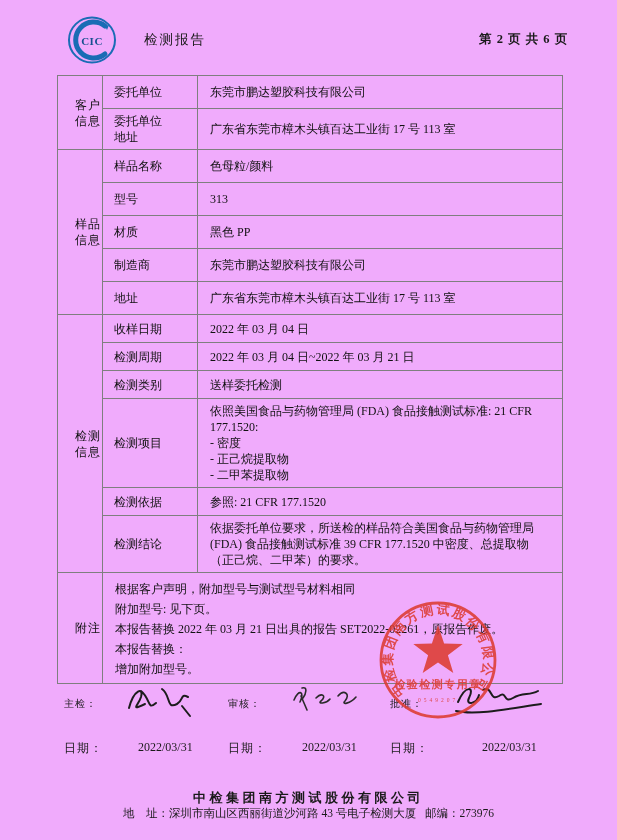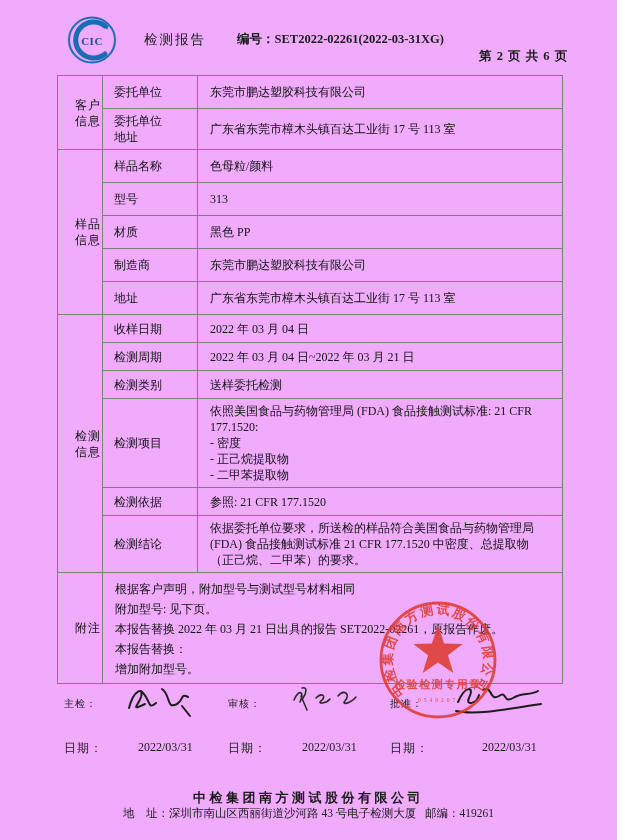--- a/index.html
+++ b/index.html
@@ -8,21 +8,21 @@
     width:617px;height:840px;
     background:#f0abfc;
     font-family:"Liberation Serif","DejaVu Serif",serif;
     color:#1a1a1a;
     overflow:hidden;
   }
   
   .hdr-logo{position:absolute;left:60px;top:15px;}
   .hdr-title{position:absolute;left:144px;top:31px;font-size:13.5px;font-weight:normal;letter-spacing:2px;}
   .hdr-no{position:absolute;left:237px;top:31px;font-size:12.5px;font-weight:bold;}
-  .hdr-page{position:absolute;left:479px;top:48px;font-size:12.5px;font-weight:bold;letter-spacing:1px;}
+  .hdr-page{position:absolute;left:479px;top:31px;font-size:12.5px;font-weight:bold;letter-spacing:1px;}
   
   .report-table{
     position:absolute;left:57px;top:75px;
     border-collapse:collapse;table-layout:fixed;width:505px;
     font-size:12px;color:#111;
   }
   .report-table td{
     border:1px solid #7f7f7f;
     padding:4px 24px;
     vertical-align:middle;
@@ -54,23 +54,20 @@
 
 <div class="page">
 
   <svg class="hdr-logo" width="64" height="50" viewBox="0 0 64 50">
     <ellipse cx="32" cy="25" rx="23" ry="22.5" fill="none" stroke="#1a6cb5" stroke-width="2"></ellipse>
     <path d="M45 11 A18 18 0 1 0 45 39" fill="none" stroke="#1a6cb5" stroke-width="5" stroke-linecap="round"></path>
     <path d="M45 11 l4 -1 l-2 5 z" fill="#1a6cb5"></path>
     <text x="32" y="29.5" text-anchor="middle" font-size="11" font-weight="bold" fill="#15508f" letter-spacing="0.5" font-family="Liberation Serif, DejaVu Serif, serif">CIC</text>
   </svg>
   <div class="hdr-title">检测报告</div>
-  <div class="hdr-no">
-    <span>编号：</span><span>SET2022-02261(2022-03-31XG)</span>
-  </div>
   <div class="hdr-page">第 2 页 共 6 页</div>
 
   <table class="report-table">
     <colgroup>
         <col style="width:45px">
         <col style="width:95px">
         <col style="width:365px">
       </colgroup>
     <tbody>
 
@@ -130,21 +127,21 @@
           <div>- 正己烷提取物</div>
           <div>- 二甲苯提取物</div>
         </td>
       </tr>
       <tr class="h28">
         <td class="lbl">检测依据</td>
         <td class="val">参照: 21 CFR 177.1520</td>
       </tr>
       <tr>
         <td class="lbl">检测结论</td>
-        <td class="val ml">依据委托单位要求，所送检的样品符合美国食品与药物管理局 (FDA) 食品接触测试标准 21 CFR 177.1520 中密度、总提取物（正己烷、二甲苯）的要求。</td>
+        <td class="val ml">依据委托单位要求，所送检的样品符合美国食品与药物管理局 (FDA) 食品接触测试标准 39 CFR 177.1520 中密度、总提取物（正己烷、二甲苯）的要求。</td>
       </tr>
 
       <tr>
         <td class="sec-head">附注</td>
         <td class="val notes-cell" colspan="2">
           <div>根据客户声明，附加型号与测试型号材料相同</div>
           <div>附加型号: 见下页。</div>
           <div>本报告替换 2022 年 03 月 21 日出具的报告 SET2022-02261，原报告作废。</div>
           <div>本报告替换：</div>
           <div>增加附加型号。</div>
@@ -192,17 +189,17 @@
     </text>
     <polygon fill="#dd3c32" points="76,41 82.1,59.6 100.7,60 85.9,71.2 91.3,89 76,78.4 60.7,89 66.1,71.2 51.3,60 69.9,59.6"></polygon>
     <text x="76" y="104" text-anchor="middle" font-size="11" font-weight="bold" fill="#dd3c32" letter-spacing="1.5" font-family="Liberation Serif, DejaVu Serif, serif">检验检测专用章</text>
     <text x="76" y="118" text-anchor="middle" font-size="5.5" fill="#dd3c32" letter-spacing="3" font-family="Liberation Serif, DejaVu Serif, serif">0549207</text>
   </svg>
 
   <div class="footer">
     <div class="f-company">中检集团南方测试股份有限公司</div>
     <div class="f-line">
       <span>地　址：</span><span>深圳市南山区西丽街道沙河路 43 号电子检测大厦</span>&nbsp;&nbsp;
-      <span>邮编：</span><span>419261</span>
+      <span>邮编：</span><span>273976</span>
     </div>
   </div>
 
 </div>
 
 </body></html>

